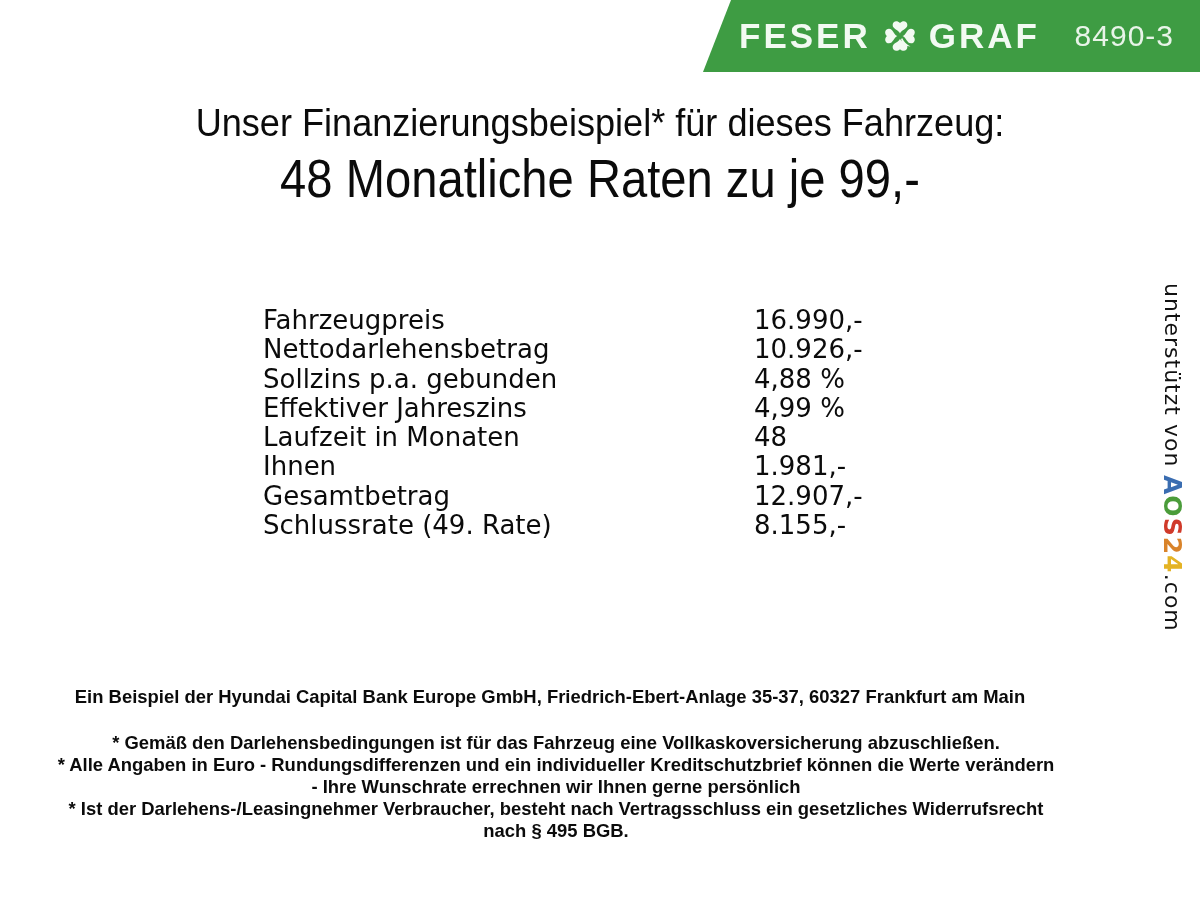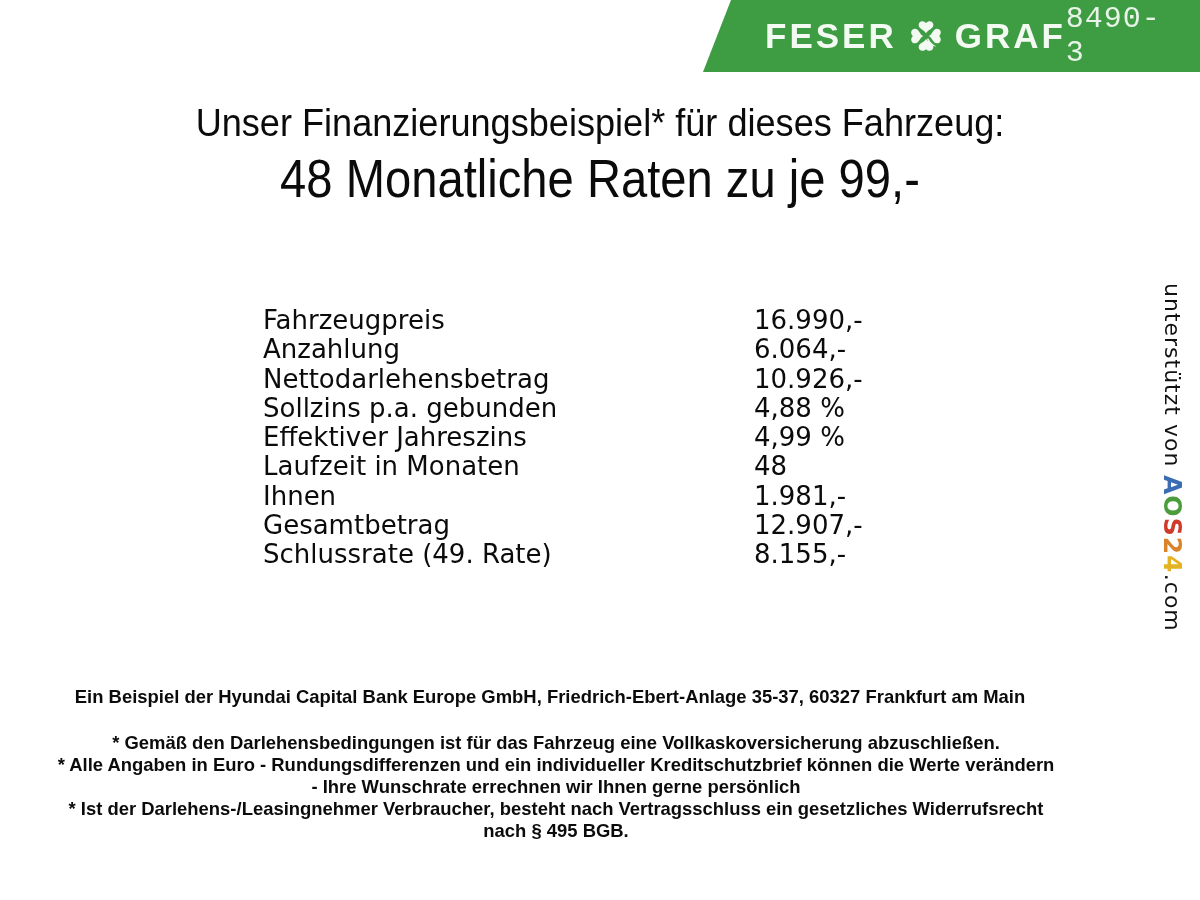--- a/index.html
+++ b/index.html
@@ -19,33 +19,33 @@
     top: 0; right: 0;
     width: 497px; height: 72px;
     background: #3e9c43;
     clip-path: polygon(28px 0, 100% 0, 100% 100%, 0 100%);
     display: flex;
     align-items: center;
   }
   .brand-lockup {
     display: flex;
     align-items: center;
-    margin-left: 62px;
+    margin-left: 36px;
     color: #f2faf2;
     font-family: "Liberation Sans", sans-serif;
     font-weight: bold;
     font-size: 35px;
     letter-spacing: 3px;
   }
   .clover { width: 42px; height: 42px; margin: 0 8px; }
   .banner-number {
     margin-left: auto;
     margin-right: 26px;
     color: #e8f4e8;
-    font-family: Liberation Mono, monospace;
+    font-family: Liberation Sans, sans-serif;
     font-size: 30px;
     letter-spacing: 1px;
   }
 
   
   .headings {
     position: absolute;
     top: 102px; left: 0;
     width: 1200px;
     text-align: center;
@@ -143,24 +143,20 @@
     <div class="heading-line1">Unser Finanzierungsbeispiel* für dieses Fahrzeug:</div>
     <div class="heading-line2">48 Monatliche Raten zu je 99,-</div>
   </div>
 
   <div class="finance-table">
       <div class="finance-row">
         <span class="finance-label">Fahrzeugpreis</span>
         <span class="finance-value">16.990,-</span>
       </div>
       <div class="finance-row">
-        <span class="finance-label">Anzahlung</span>
-        <span class="finance-value">6.064,-</span>
-      </div>
-      <div class="finance-row">
         <span class="finance-label">Nettodarlehensbetrag</span>
         <span class="finance-value">10.926,-</span>
       </div>
       <div class="finance-row">
         <span class="finance-label">Sollzins p.a. gebunden</span>
         <span class="finance-value">4,88 %</span>
       </div>
       <div class="finance-row">
         <span class="finance-label">Effektiver Jahreszins</span>
         <span class="finance-value">4,99 %</span>

